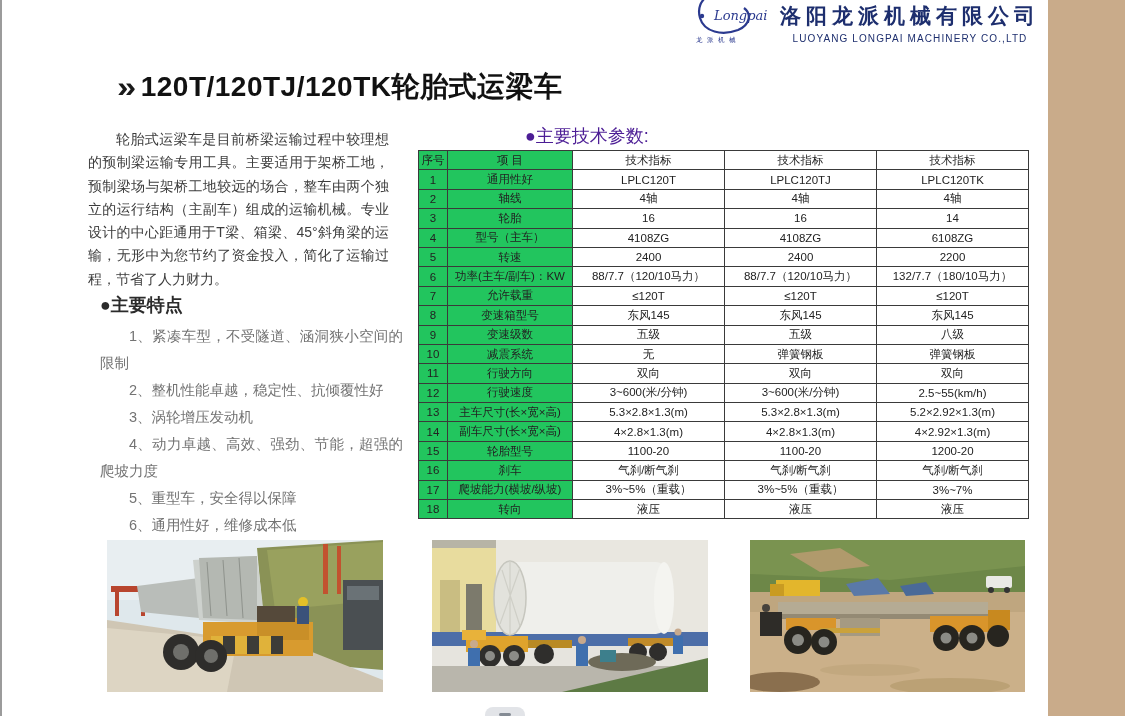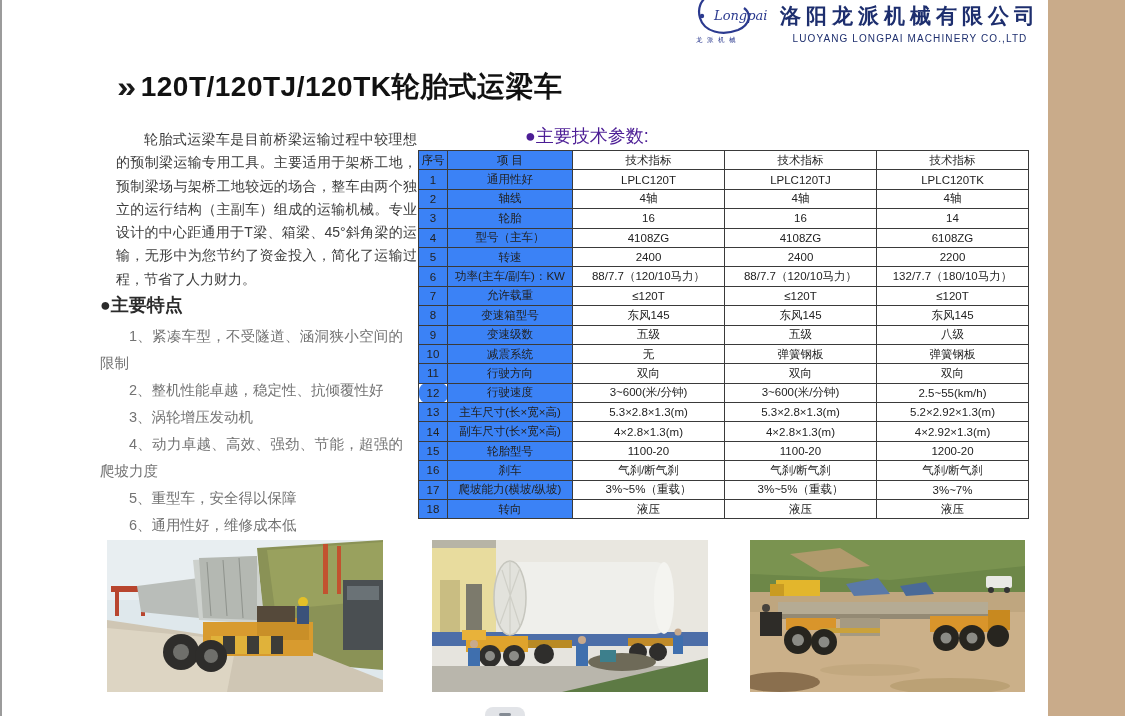--- a/index.html
+++ b/index.html
@@ -18,39 +18,39 @@
   .company-cn{font-size:21px;font-weight:bold;letter-spacing:5px;white-space:nowrap;}
   .company-en{font-size:10px;letter-spacing:1.1px;margin-top:3px;white-space:nowrap;}
 
   
   .title-row{position:absolute;left:118px;top:68px;display:flex;align-items:center;gap:10px;}
   .chevrons{font-size:30px;font-weight:bold;color:#1a1a1a;transform:scaleX(1.15);letter-spacing:-4px;line-height:1;}
   .page-title{font-size:28px;font-weight:bold;color:#111;letter-spacing:0.5px;white-space:nowrap;}
 
   
   .intro{
-    position:absolute;left:116px;top:128px;width:301px;
+    position:absolute;left:88px;top:128px;width:301px;
     font-size:14px;line-height:23.3px;text-align:justify;color:#3c3c3c;
     text-indent:2em;
   }
 
   
   .features-head{position:absolute;left:100px;top:293px;font-size:18px;font-weight:bold;color:#2b2b2b;}
   .features-list{position:absolute;left:100px;top:323px;width:303px;font-size:14.5px;color:#737373;}
   .feat{text-indent:2em;line-height:27px;text-align:justify;}
 
   
   .specs-head{position:absolute;left:525px;top:124px;font-size:18px;font-weight:normal;color:#4c1d95;}
   table.specs{
     position:absolute;left:418px;top:150px;width:610px;
     border-collapse:collapse;table-layout:fixed;
     font-size:11.5px;color:#222;
   }
   table.specs td{border:1px solid #3a3a3a;text-align:center;height:18.4px;padding:0 1px;overflow:hidden;white-space:nowrap;}
-  table.specs td.gray{background:#3b82f6;}
+  table.specs td.gray{background:#22c55e;}
   table.specs col.c-no{width:29px;}
   table.specs col.c-item{width:125px;}
   table.specs col.c-val{width:152px;}
 
   
   .photo{position:absolute;top:540px;height:152px;}
   .photo svg{display:block;width:100%;height:100%;}
   #photo1{left:107px;width:276px;}
   #photo2{left:432px;width:276px;}
   #photo3{left:750px;width:275px;}
@@ -190,21 +190,21 @@
         <td>弹簧钢板</td>
       </tr>
       <tr>
         <td class="gray" style="font-weight: normal;">11</td>
         <td class="gray" style="font-weight: normal;">行驶方向</td>
         <td>双向</td>
         <td>双向</td>
         <td>双向</td>
       </tr>
       <tr>
-        <td class="gray" style="font-weight: normal; border-radius: 8px;">12</td>
+        <td class="gray" style="font-weight: normal;">12</td>
         <td class="gray" style="font-weight: normal;">行驶速度</td>
         <td>3~600(米/分钟)</td>
         <td>3~600(米/分钟)</td>
         <td>2.5~55(km/h)</td>
       </tr>
       <tr>
         <td class="gray" style="font-weight: normal;">13</td>
         <td class="gray" style="font-weight: normal;">主车尺寸(长×宽×高)</td>
         <td>5.3×2.8×1.3(m)</td>
         <td>5.3×2.8×1.3(m)</td>

